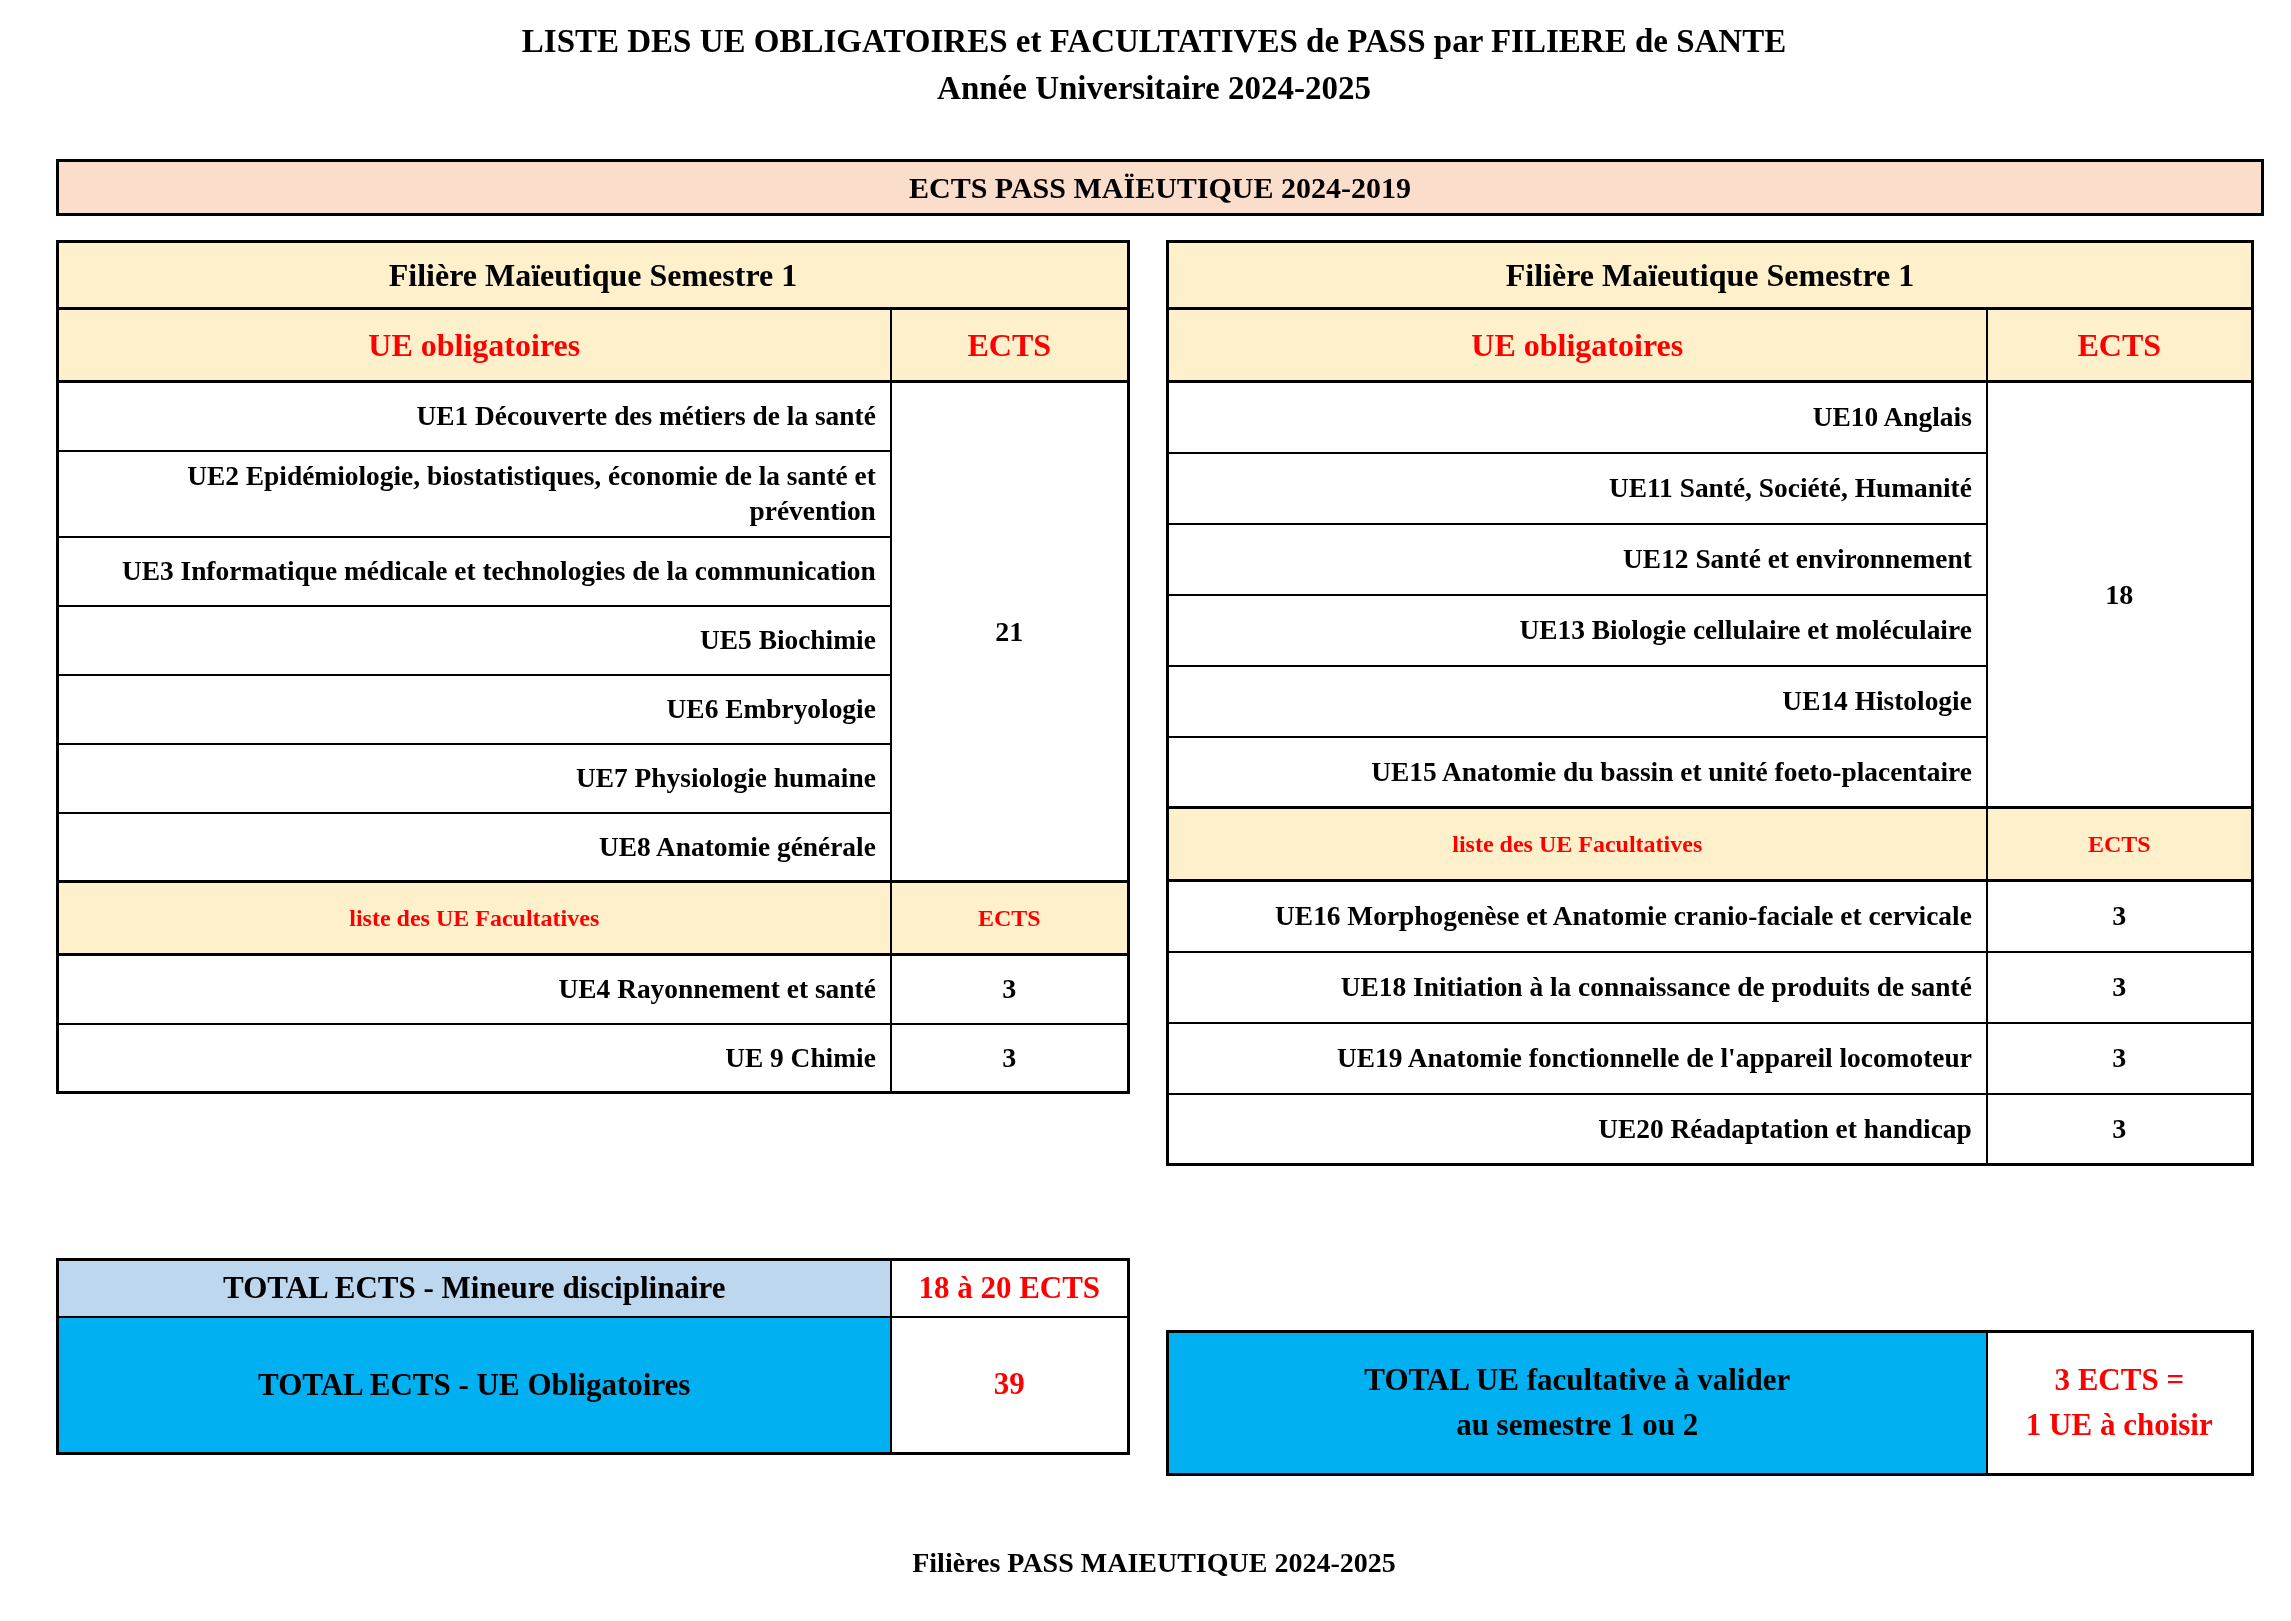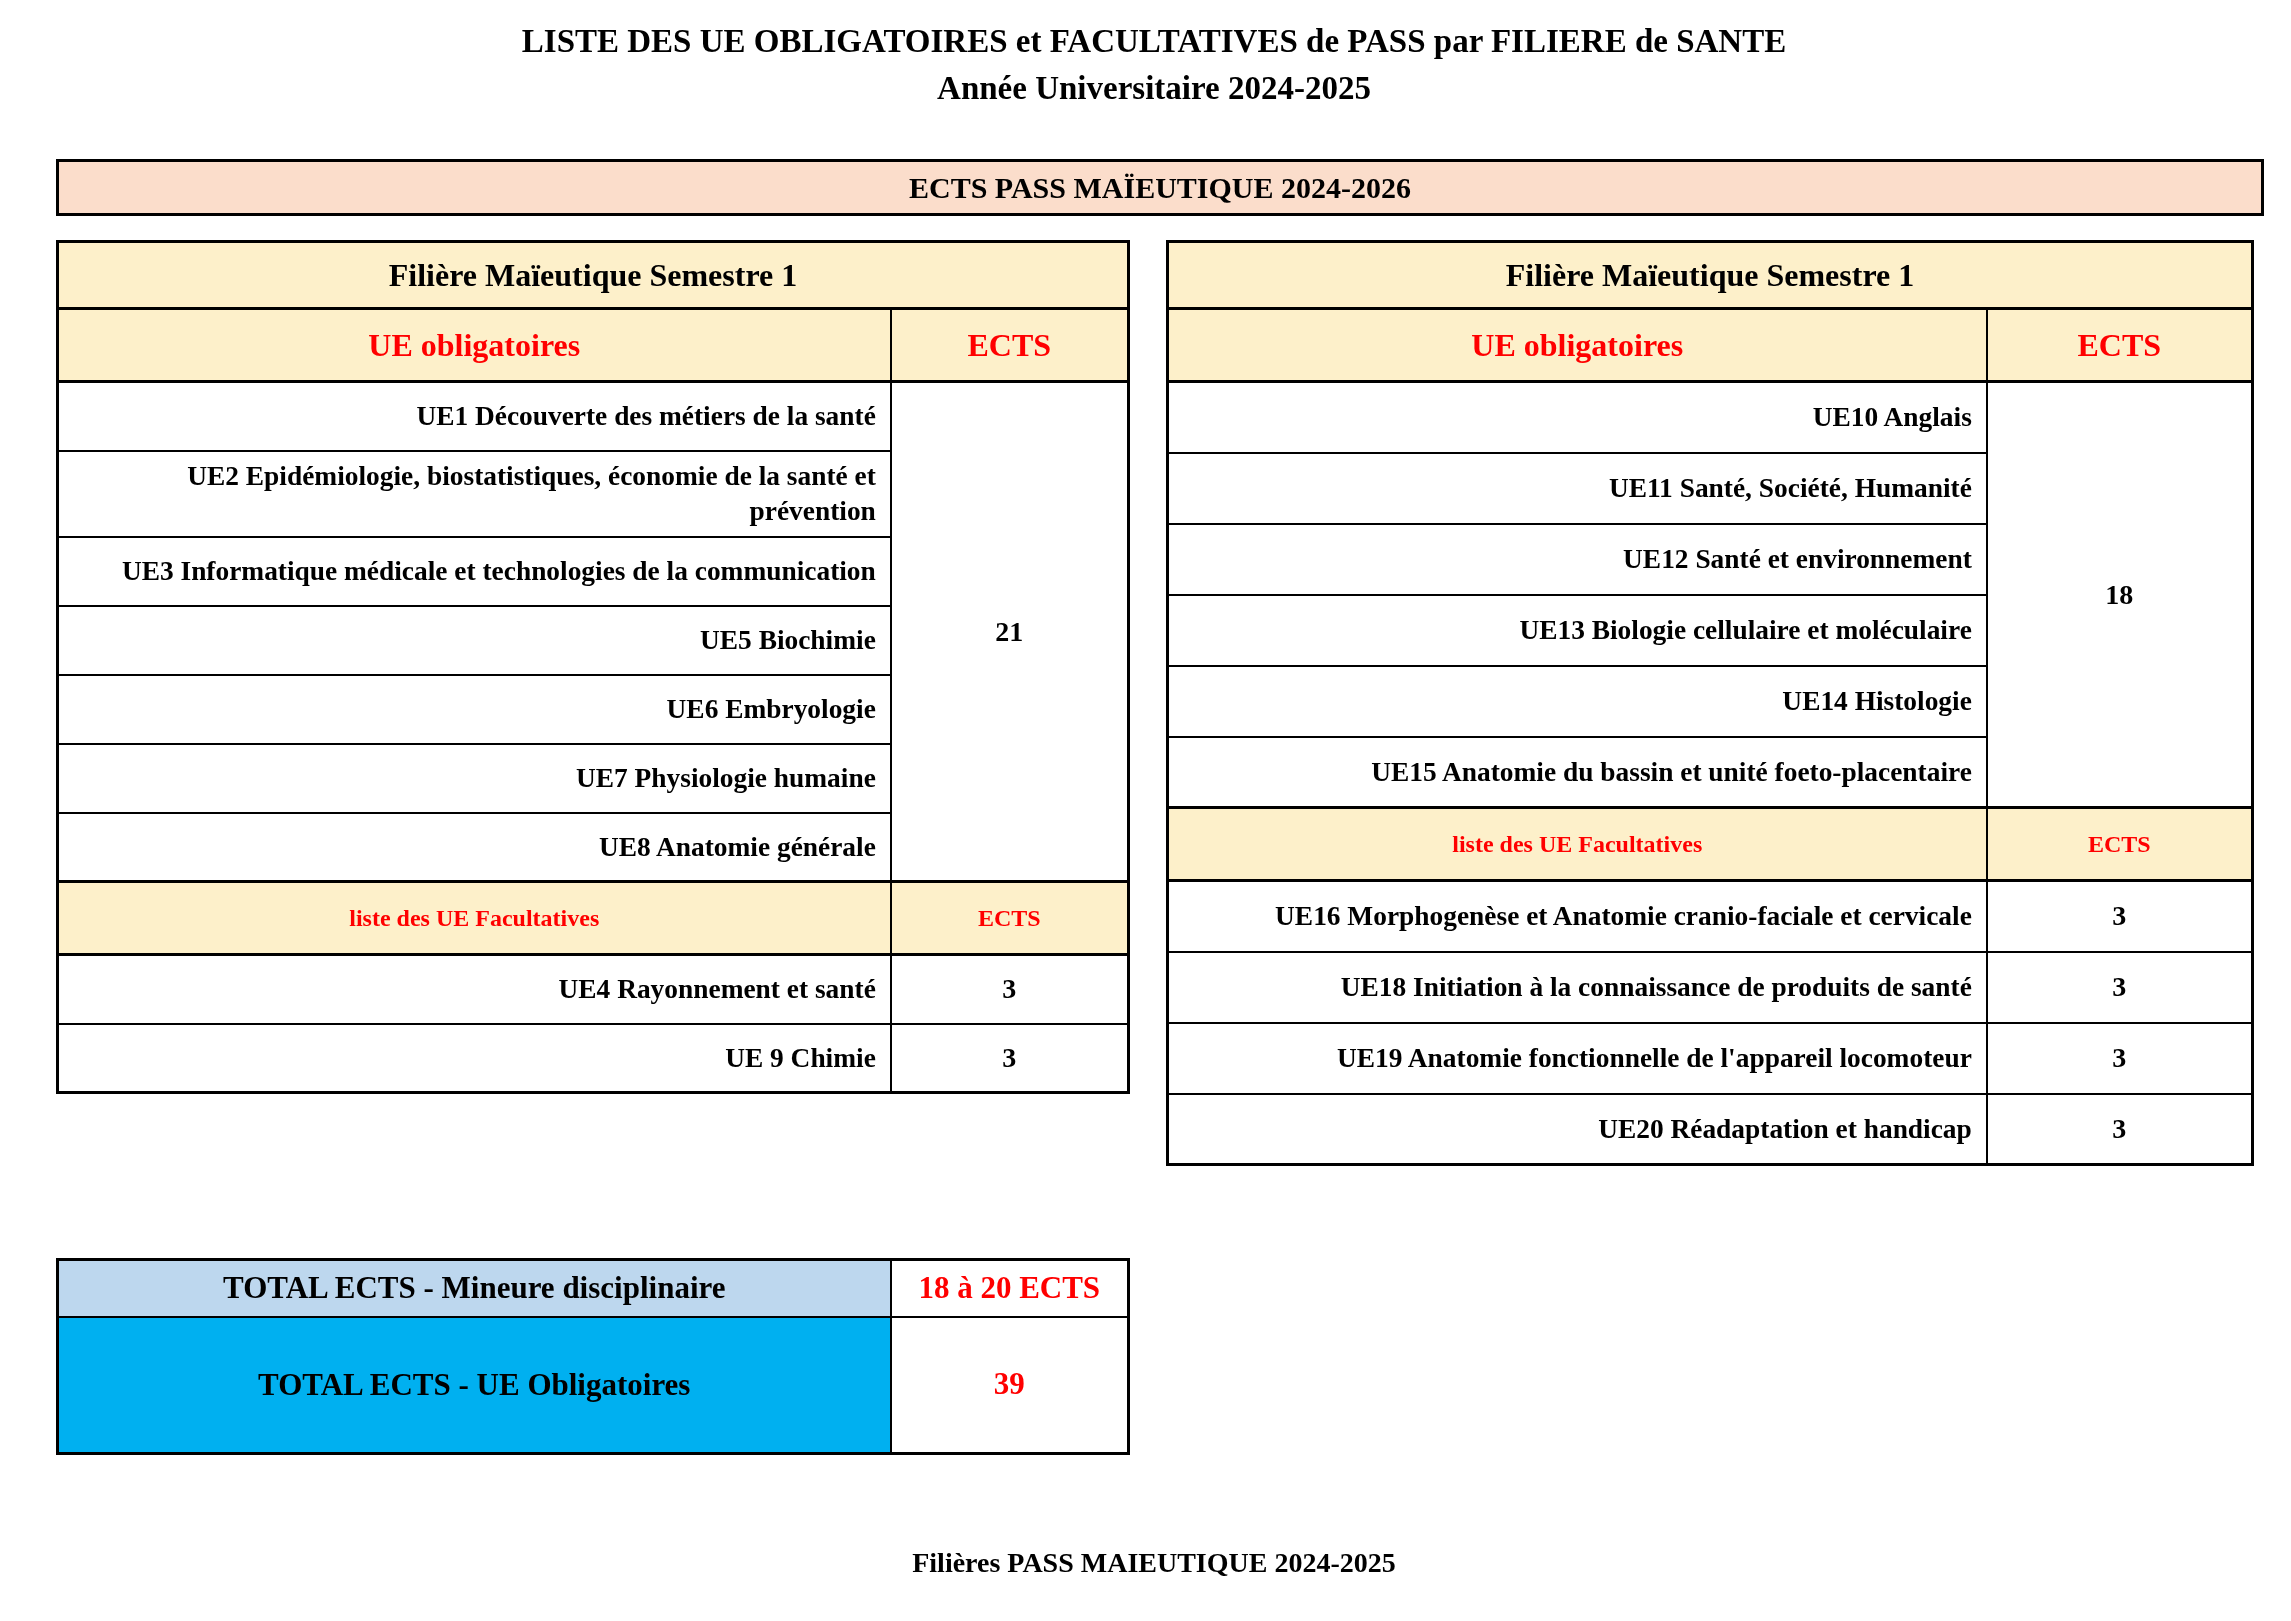--- a/index.html
+++ b/index.html
@@ -73,21 +73,21 @@
 </head>
 <body>
 
 <div class="sheet">
 
   <div class="titles">
     <div class="title-line1">LISTE DES UE OBLIGATOIRES et FACULTATIVES de PASS par FILIERE de SANTE</div>
     <div class="title-line2">Année Universitaire 2024-2025</div>
   </div>
 
-  <div class="banner">ECTS PASS MAÏEUTIQUE 2024-2026</div>
+  <div class="banner">ECTS PASS MAÏEUTIQUE 2024-2019</div>
 
   <table class="tbl-left">
     <colgroup>
         <col style="width:833px">
         <col style="width:238px">
       </colgroup>
     <tbody>
         <tr class="row-title">
       <td colspan="2">Filière Maïeutique Semestre 1</td>
     </tr>
@@ -197,17 +197,35 @@
       <td class="label-lightblue">TOTAL ECTS - Mineure disciplinaire</td>
       <td class="value-red">18 à 20 ECTS</td>
     </tr>
     <tr>
       <td class="label-cyan">TOTAL ECTS - UE Obligatoires</td>
       <td class="value-red">39</td>
     </tr>
   </tbody>
     </table>
 
+  <table class="tbl-totals-right">
+    <colgroup>
+        <col style="width:819px">
+        <col style="width:266px">
+      </colgroup>
+    <tbody>
+        <tr>
+      <td class="label-cyan">
+        <div>TOTAL UE facultative à valider</div>
+        <div>au semestre 1 ou 2</div>
+      </td>
+      <td class="value-red">
+        <div>3 ECTS =</div>
+        <div>1 UE à choisir</div>
+      </td>
+    </tr>
+  </tbody>
+    </table>
 
   <div class="footer">Filières PASS  MAIEUTIQUE 2024-2025</div>
 
 </div>
 
 
 </body></html>

